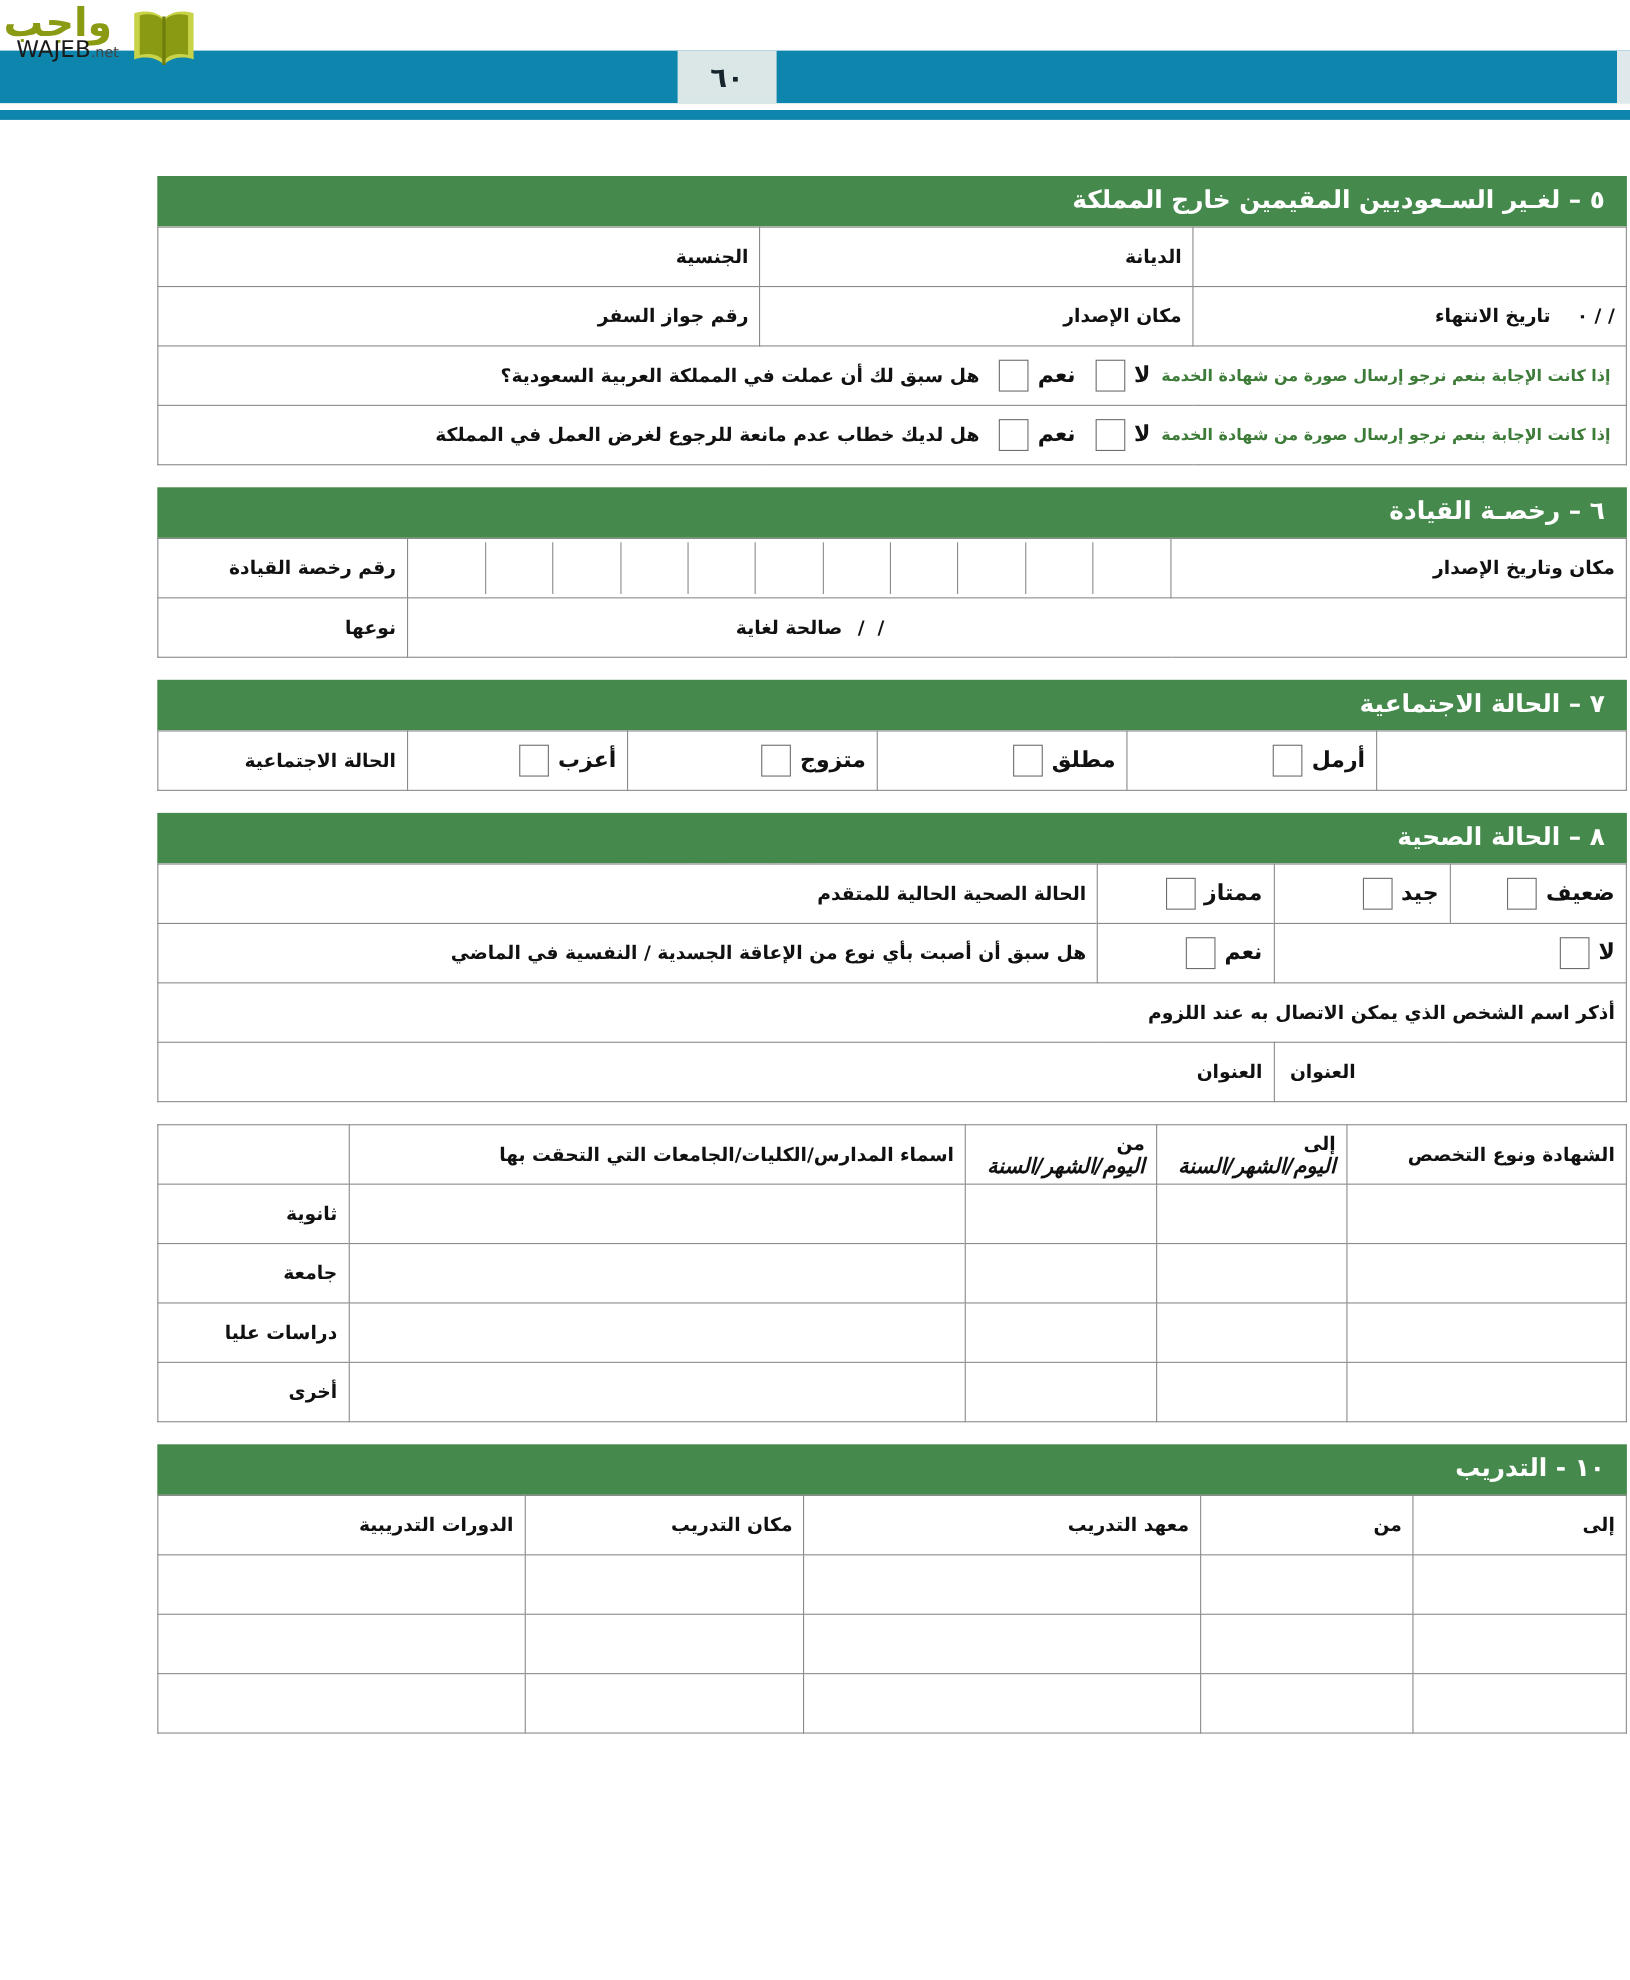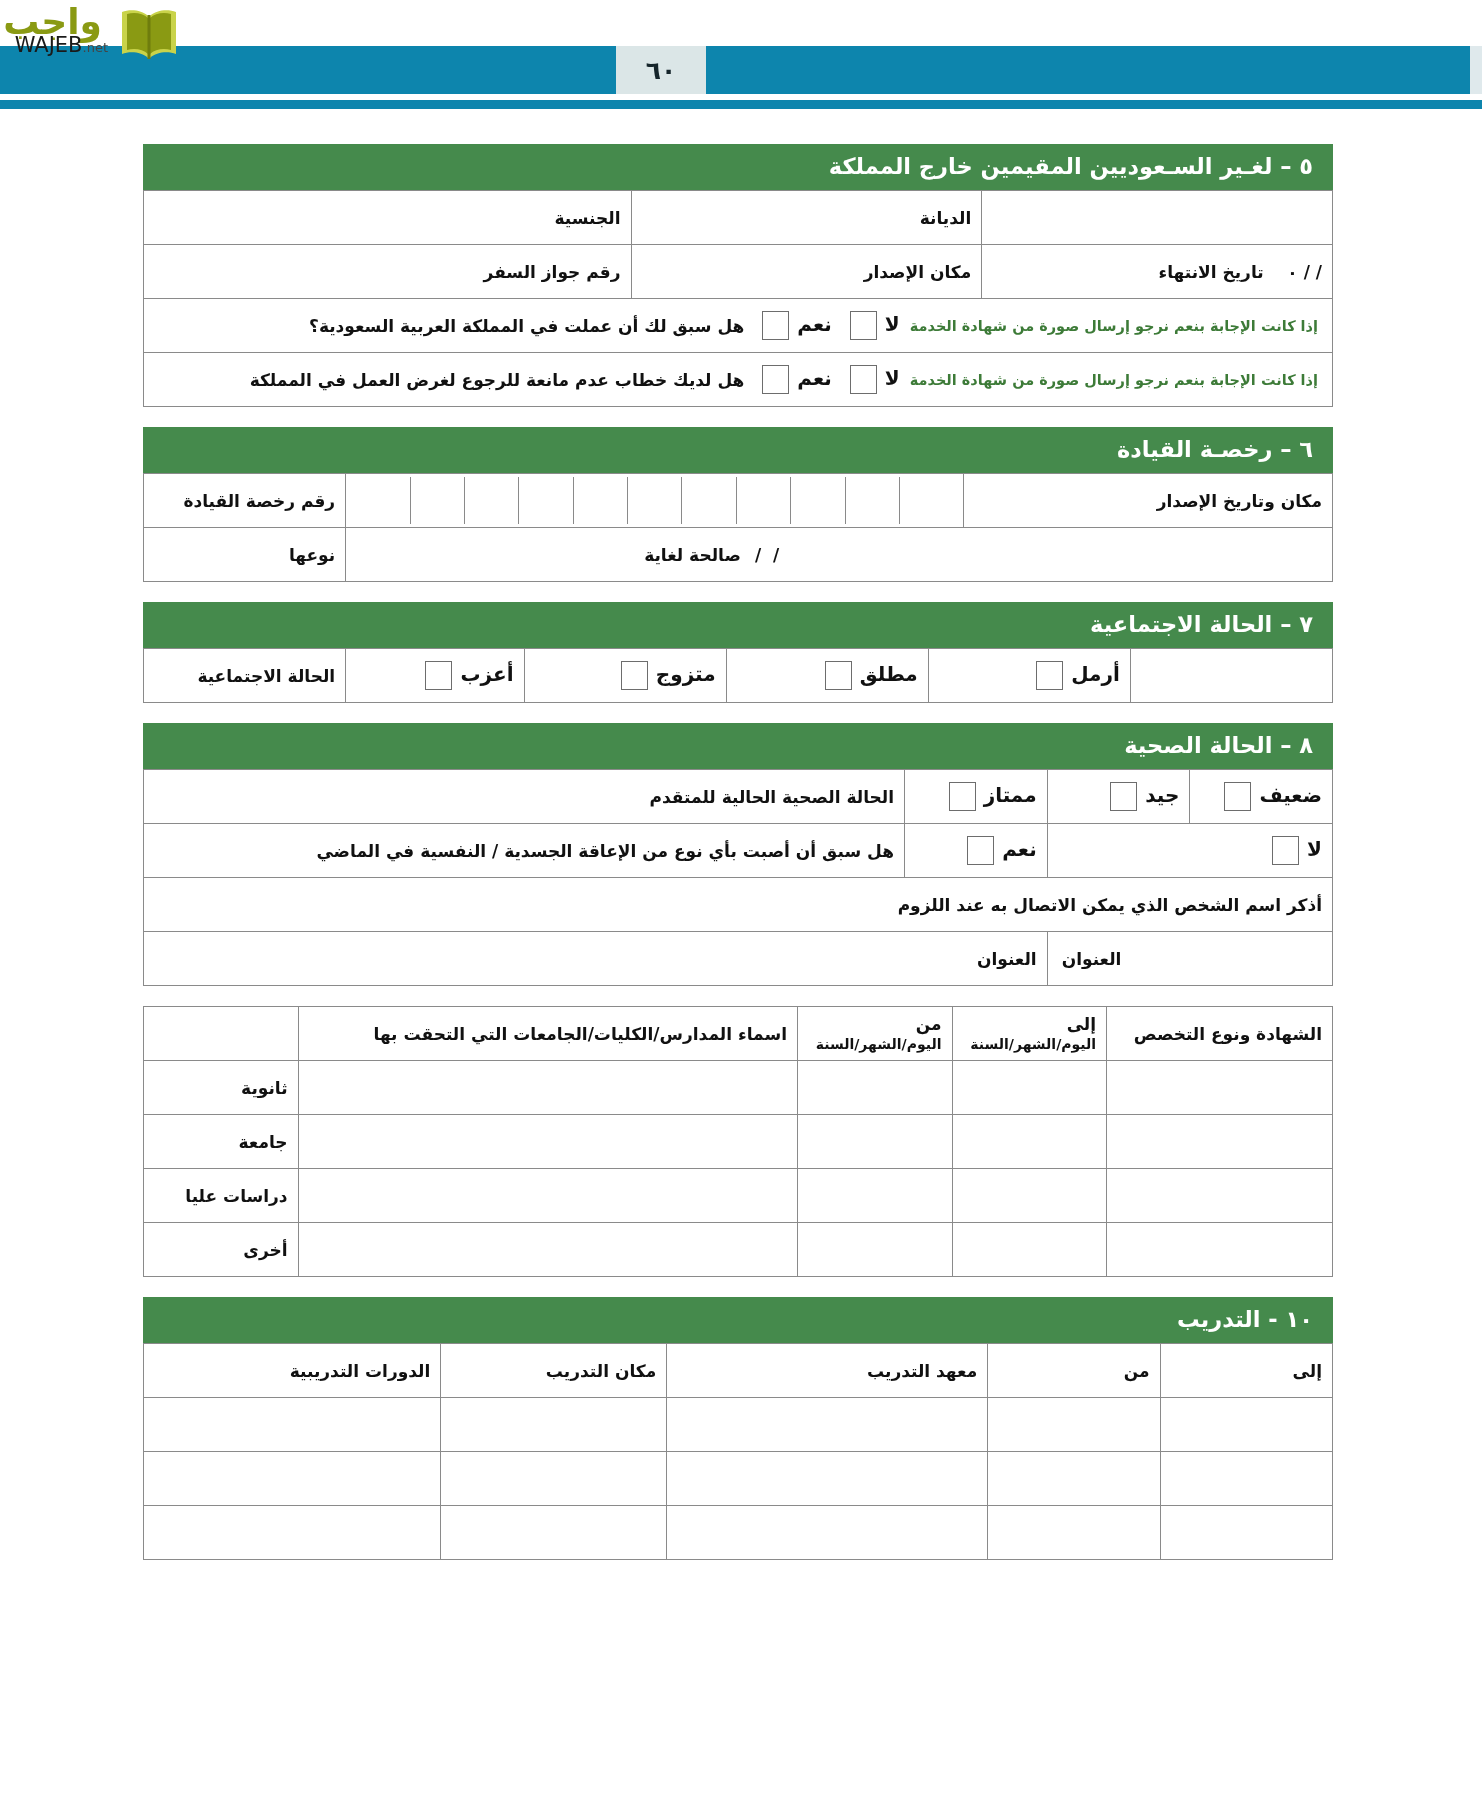--- a/index.html
+++ b/index.html
@@ -48,21 +48,21 @@
     color:#e4e8bf;letter-spacing:-2px;direction:rtl;line-height:62px;
   }
   .wm-sub{
     position:absolute;right:10px;top:62px;font-size:38px;font-weight:bold;
     color:#e0e4c8;direction:ltr;line-height:40px;
   }
   .wm-sub .net{font-size:24px;}
   .wm-book{position:absolute;left:0px;top:6px;width:100px;height:92px;opacity:.75;}
 
   
-  .form-wrap{position:absolute;left:143px;top:144px;width:1190px;z-index:5;}
+  .form-wrap{position:absolute;left:143px;top:160px;width:1336px;z-index:5;}
   .sect-bar{
     background:#458a4c;color:#ffffff;
     font-size:22.5px;font-weight:bold;
     padding:9px 20px 11px 20px;
     text-align:right;letter-spacing:.5px;
     box-sizing:border-box;width:100%;
   }
   table.f{
     border-collapse:collapse;width:100%;
     table-layout:fixed;background:#fff;
@@ -86,21 +86,21 @@
   .ctr{text-align:center;}
   .lft{text-align:left;}
   .datebits{letter-spacing:3px;font-weight:bold;}
 
   .lic-cell{padding:0;border:1px solid #8a8a8a;}
   .lic-row{display:flex;height:47px;}
   .lic-box{flex:1 1 auto;border-left:1px solid #8a8a8a;}
   .lic-box:last-child{border-left:none;}
 
   .sub-hdr td{height:58px;font-size:16px;text-align:center;line-height:20px;}
-  .small2{font-size:14px;font-weight:bold;}
+  .small2{font-size:19px;font-weight:bold;font-style:italic;}
   .tall td{height:46px;}
 </style>
 </head>
 <body>
 
 <div class="top-header">
   <div class="hdr-bar"></div>
   <div class="hdr-bar-right-cap"></div>
   <div class="hdr-underline2"></div>
   <div class="hdr-underline"></div>

